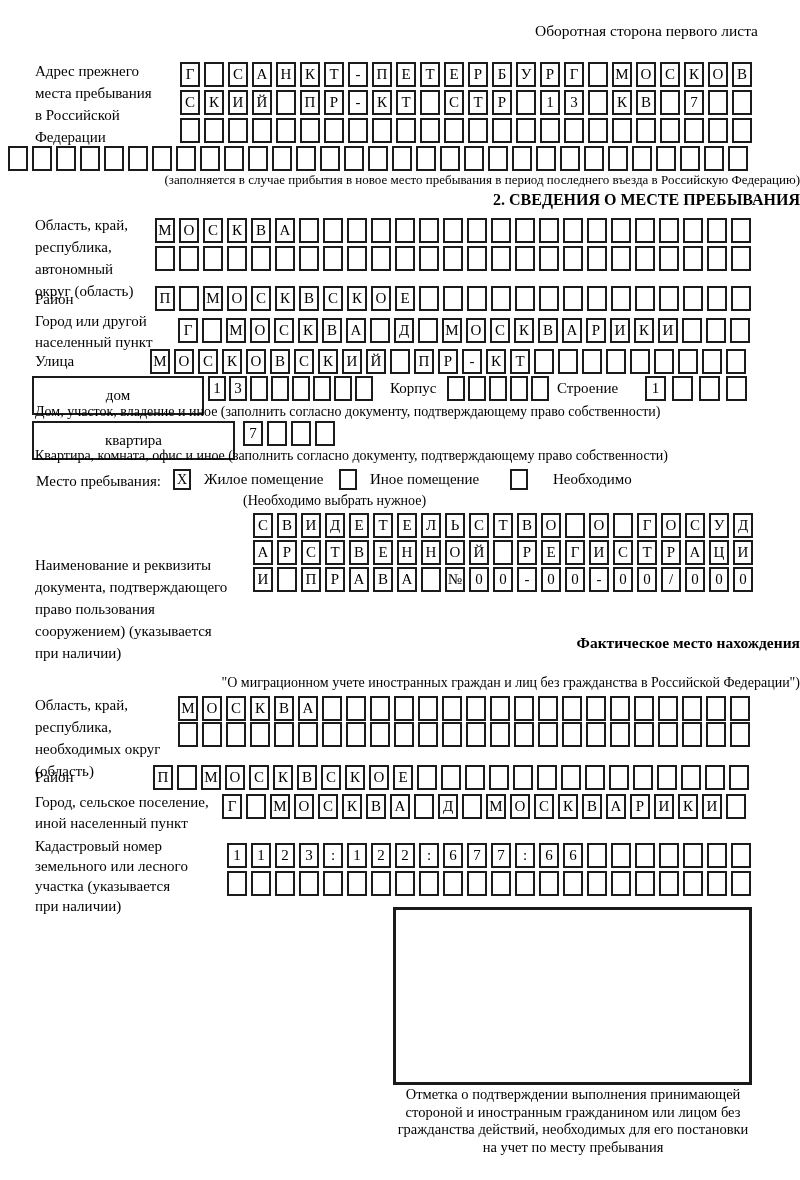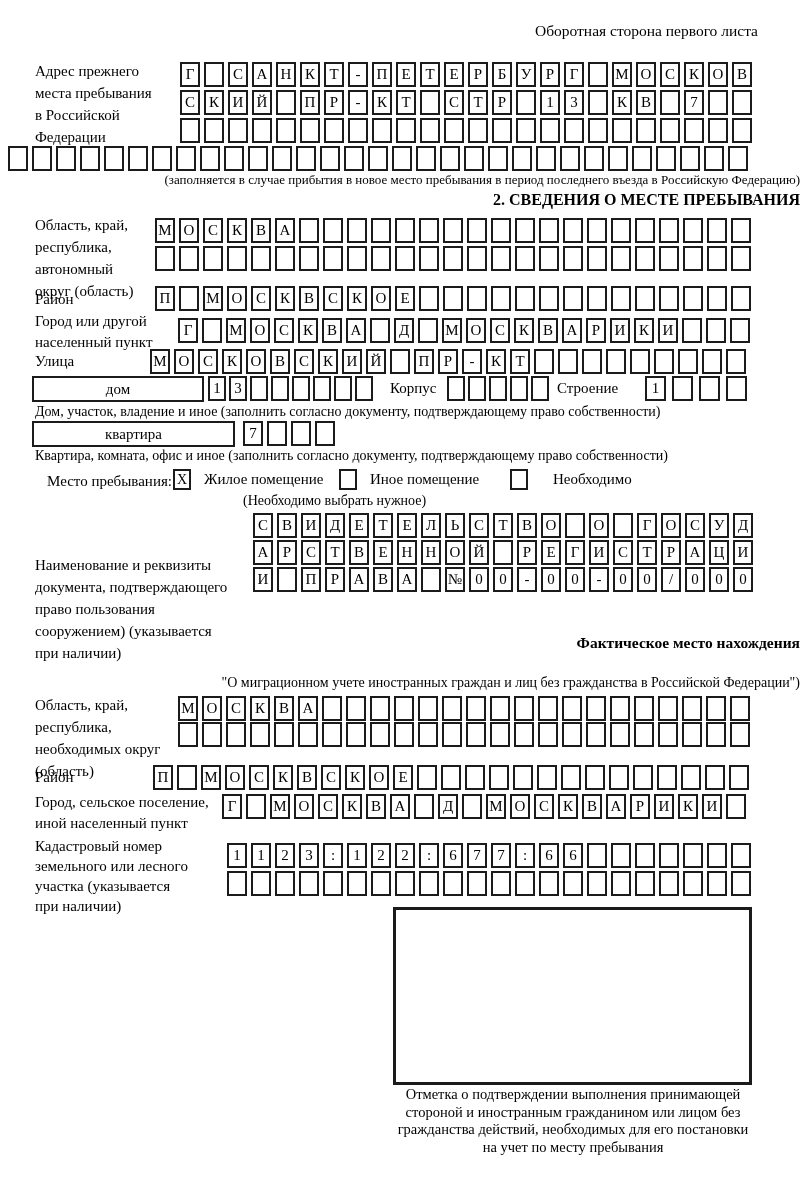--- a/index.html
+++ b/index.html
@@ -12,21 +12,21 @@
   .h{position:absolute;font-weight:bold;font-size:16px;}
   .note{position:absolute;font-size:13px;}
   .note14{font-size:14px;}
   .cells{position:absolute;display:flex;gap:4px;}
   .cell{flex:none;width:20px;height:25px;border:2px solid #1b1b1b;box-sizing:border-box;
         display:flex;align-items:center;justify-content:center;font-size:15px;line-height:1;background:#fff;}
   .cells.small{gap:3px;}
   .cells.small .cell{width:18px;}
   .cells.wide{gap:6px;}
   .cells.wide .cell{width:21px;}
-  .lblbox{position:absolute;height:26px;border:2px solid #1b1b1b;box-sizing:border-box;
+  .lblbox{position:absolute;height:39px;border:2px solid #1b1b1b;box-sizing:border-box;
         display:flex;align-items:center;justify-content:center;font-size:15px;background:#fff;}
   .chk{position:absolute;width:18px;height:21px;border:2px solid #1b1b1b;box-sizing:border-box;
         display:flex;align-items:center;justify-content:center;font-size:14px;background:#fff;}
   .optlbl{position:absolute;font-size:15px;white-space:nowrap;}
   .bigbox{position:absolute;left:393px;top:907px;width:359px;height:178px;
         border:3px solid #1b1b1b;box-sizing:border-box;background:#fff;}
   .caption{position:absolute;left:373px;top:1086px;width:400px;text-align:center;
         font-size:14.5px;line-height:17.5px;}
   .rnote{position:absolute;top:22px;right:58px;font-size:15.5px;white-space:nowrap;}
 </style>
@@ -338,21 +338,21 @@
 
   <div class="lblbox" style="left:32px;top:421px;width:203px;">квартира</div>
   <div class="cells" style="left:243px;top:421px;">
       <div class="cell">7</div>
       <div class="cell"></div>
       <div class="cell"></div>
       <div class="cell"></div>
     </div>
   <div class="note note14" style="left:35px;top:448px;">Квартира, комната, офис и иное (заполнить согласно документу, подтверждающему право собственности)</div>
 
-  <div class="lbl" style="left:47px;top:470px;">Место пребывания:</div>
+  <div class="lbl" style="left:36px;top:470px;">Место пребывания:</div>
   <div class="chk" style="left:173px;top:469px;">X</div>
   <div class="optlbl" style="left:204px;top:471px;">Жилое помещение</div>
   <div class="chk" style="left:339px;top:469px;"></div>
   <div class="optlbl" style="left:370px;top:471px;">Иное помещение</div>
   <div class="chk" style="left:510px;top:469px;"></div>
   <div class="optlbl" style="left:553px;top:471px;">Необходимо</div>
   <div class="note note14" style="left:243px;top:493px;">(Необходимо выбрать нужное)</div>
 
   <div class="lbl" style="left:35px;top:524px;margin-top:30px;">
       <div>Наименование и реквизиты</div>

